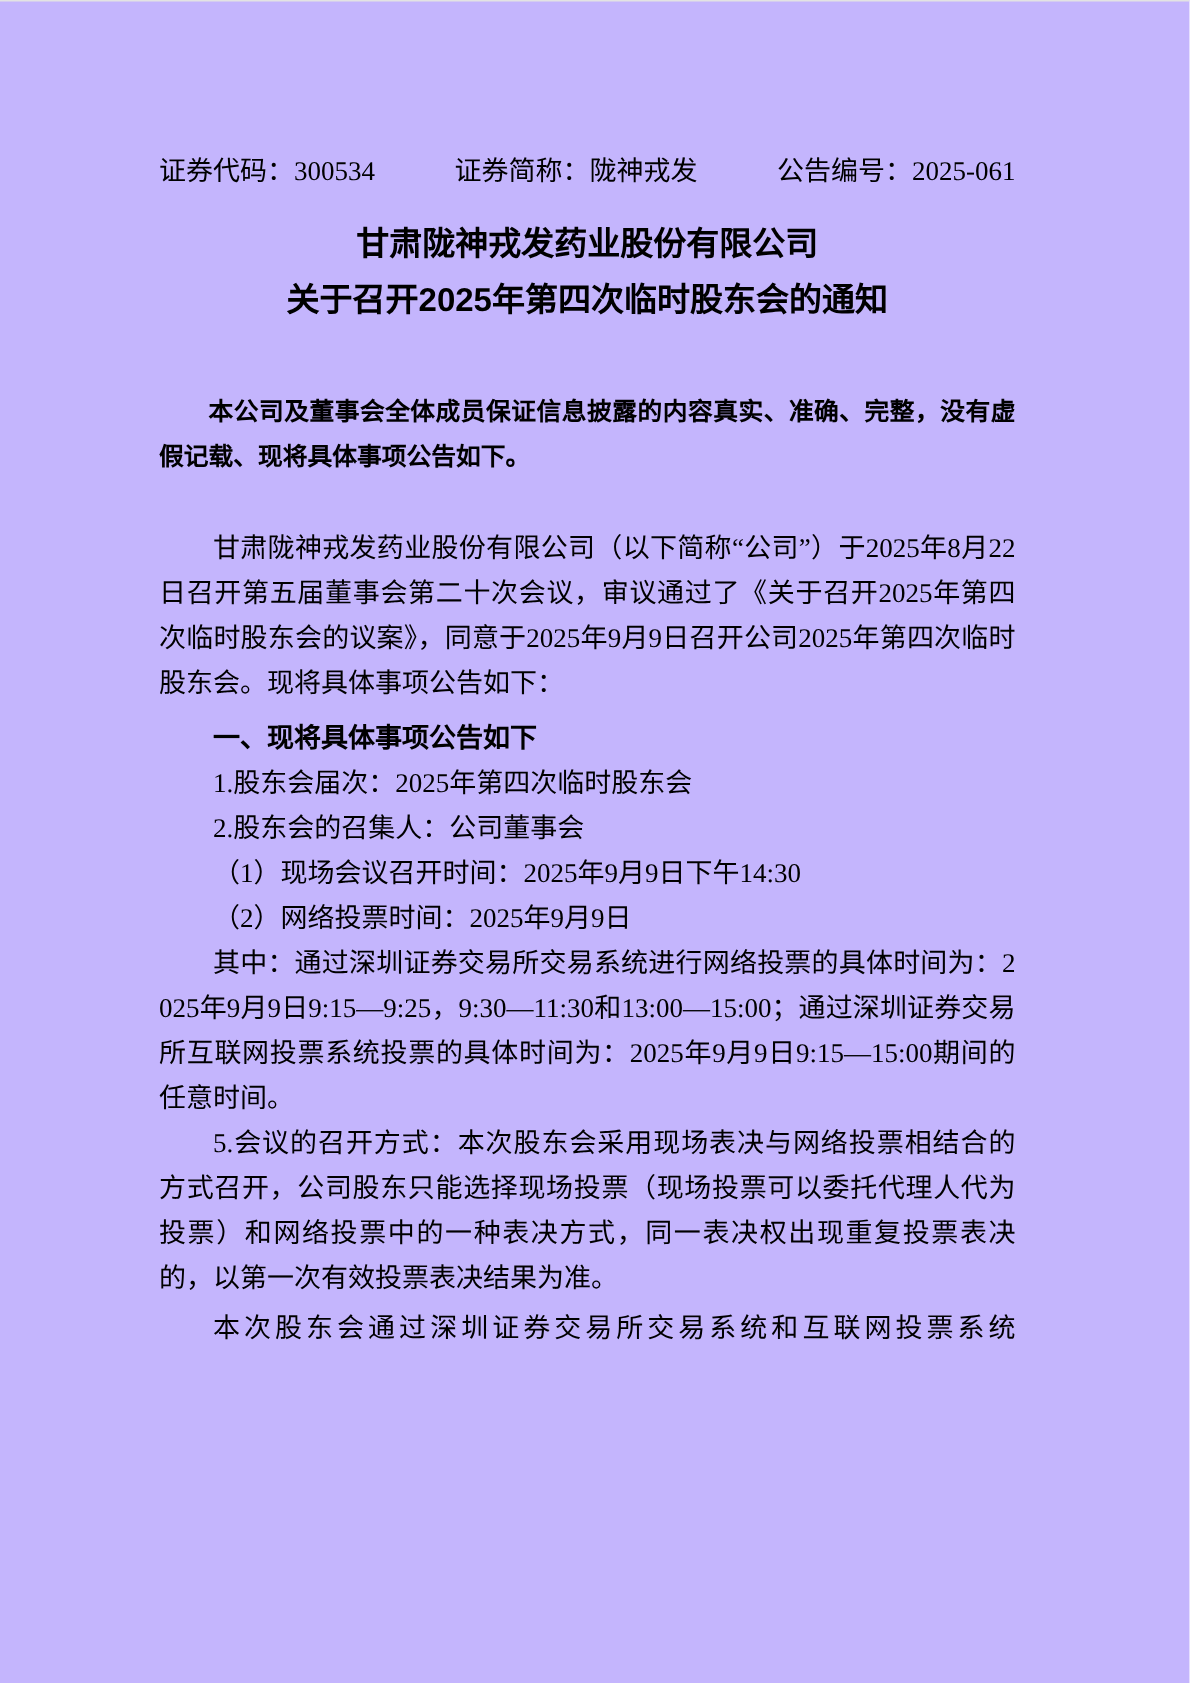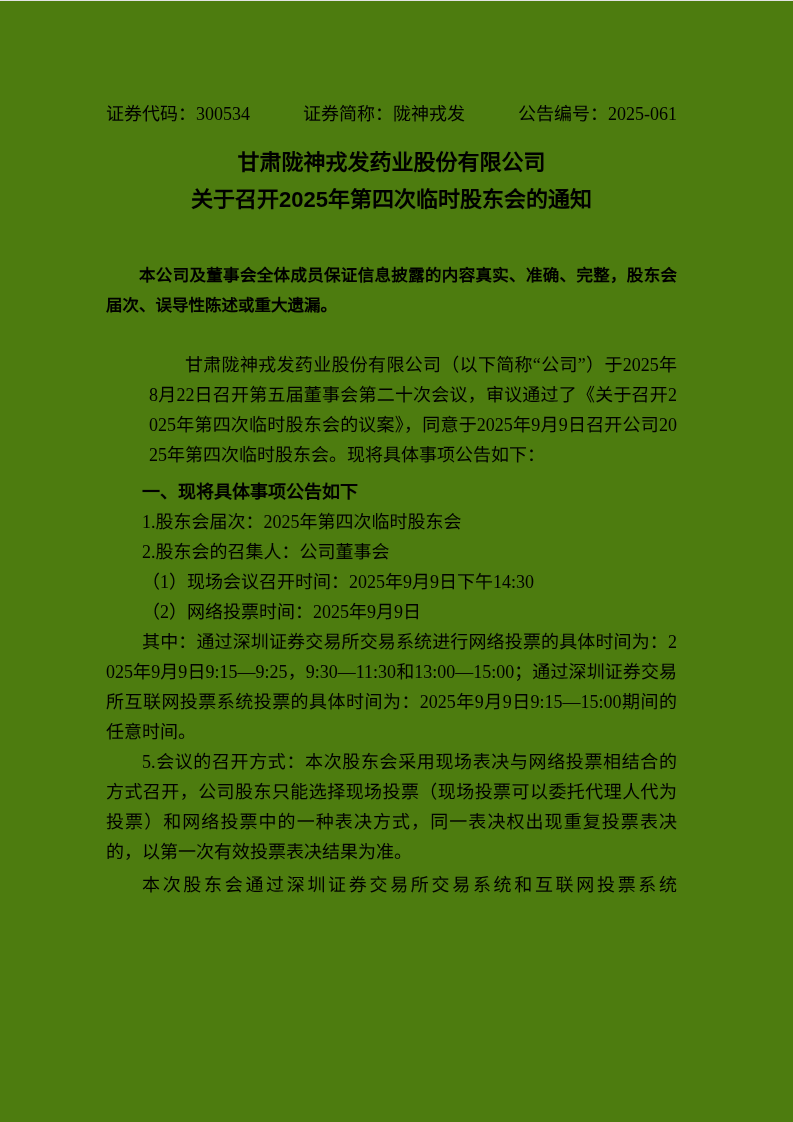--- a/index.html
+++ b/index.html
@@ -5,21 +5,21 @@
   html, body {
     margin: 0;
     padding: 0;
     background: #ffffff;
   }
   .page {
     position: relative;
     width: 793px;
     height: 1122px;
     margin: 0 auto;
-    background: #4d7c0f;
+    background: #c4b5fd;
     color: #000000;
     box-sizing: border-box;
     padding: 98px 116px 0 106px;
     border-top: 1px solid #e3e3e3;
     overflow: hidden;
     font-family: "Liberation Serif", serif;
   }
   .header-row {
     display: flex;
     justify-content: space-between;
@@ -49,21 +49,20 @@
   .hei {
     font-family: "Liberation Sans", sans-serif;
     font-weight: 700;
   }
   .disclaimer {
     margin-top: 42px;
     font-size: 16.5px;
   }
   .intro {
     margin-top: 30px;
-    margin-left: 43px;
   }
   .section-heading {
     margin-top: 7px;
   }
   .method {
   }
   .continuation {
     margin-top: 3px;
     text-align-last: justify;
   }
@@ -76,21 +75,21 @@
   <div class="header-row">
     <span>证券代码：300534</span>
     <span>证券简称：陇神戎发</span>
     <span>公告编号：2025-061</span>
   </div>
 
   <h1 class="doc-title first">甘肃陇神戎发药业股份有限公司</h1>
 
   <h2 class="doc-title">关于召开2025年第四次临时股东会的通知</h2>
 
-  <p class="para hei disclaimer">本公司及董事会全体成员保证信息披露的内容真实、准确、完整，股东会届次、误导性陈述或重大遗漏。</p>
+  <p class="para hei disclaimer">本公司及董事会全体成员保证信息披露的内容真实、准确、完整，没有虚假记载、现将具体事项公告如下。</p>
 
   <p class="para intro">甘肃陇神戎发药业股份有限公司（以下简称“公司”）于2025年8月22日召开第五届董事会第二十次会议，审议通过了《关于召开2025年第四次临时股东会的议案》，同意于2025年9月9日召开公司2025年第四次临时股东会。现将具体事项公告如下：</p>
 
   <p class="para hei section-heading">一、现将具体事项公告如下</p>
 
   <p class="para">1.股东会届次：2025年第四次临时股东会</p>
 
   <p class="para">2.股东会的召集人：公司董事会</p>
 
 

